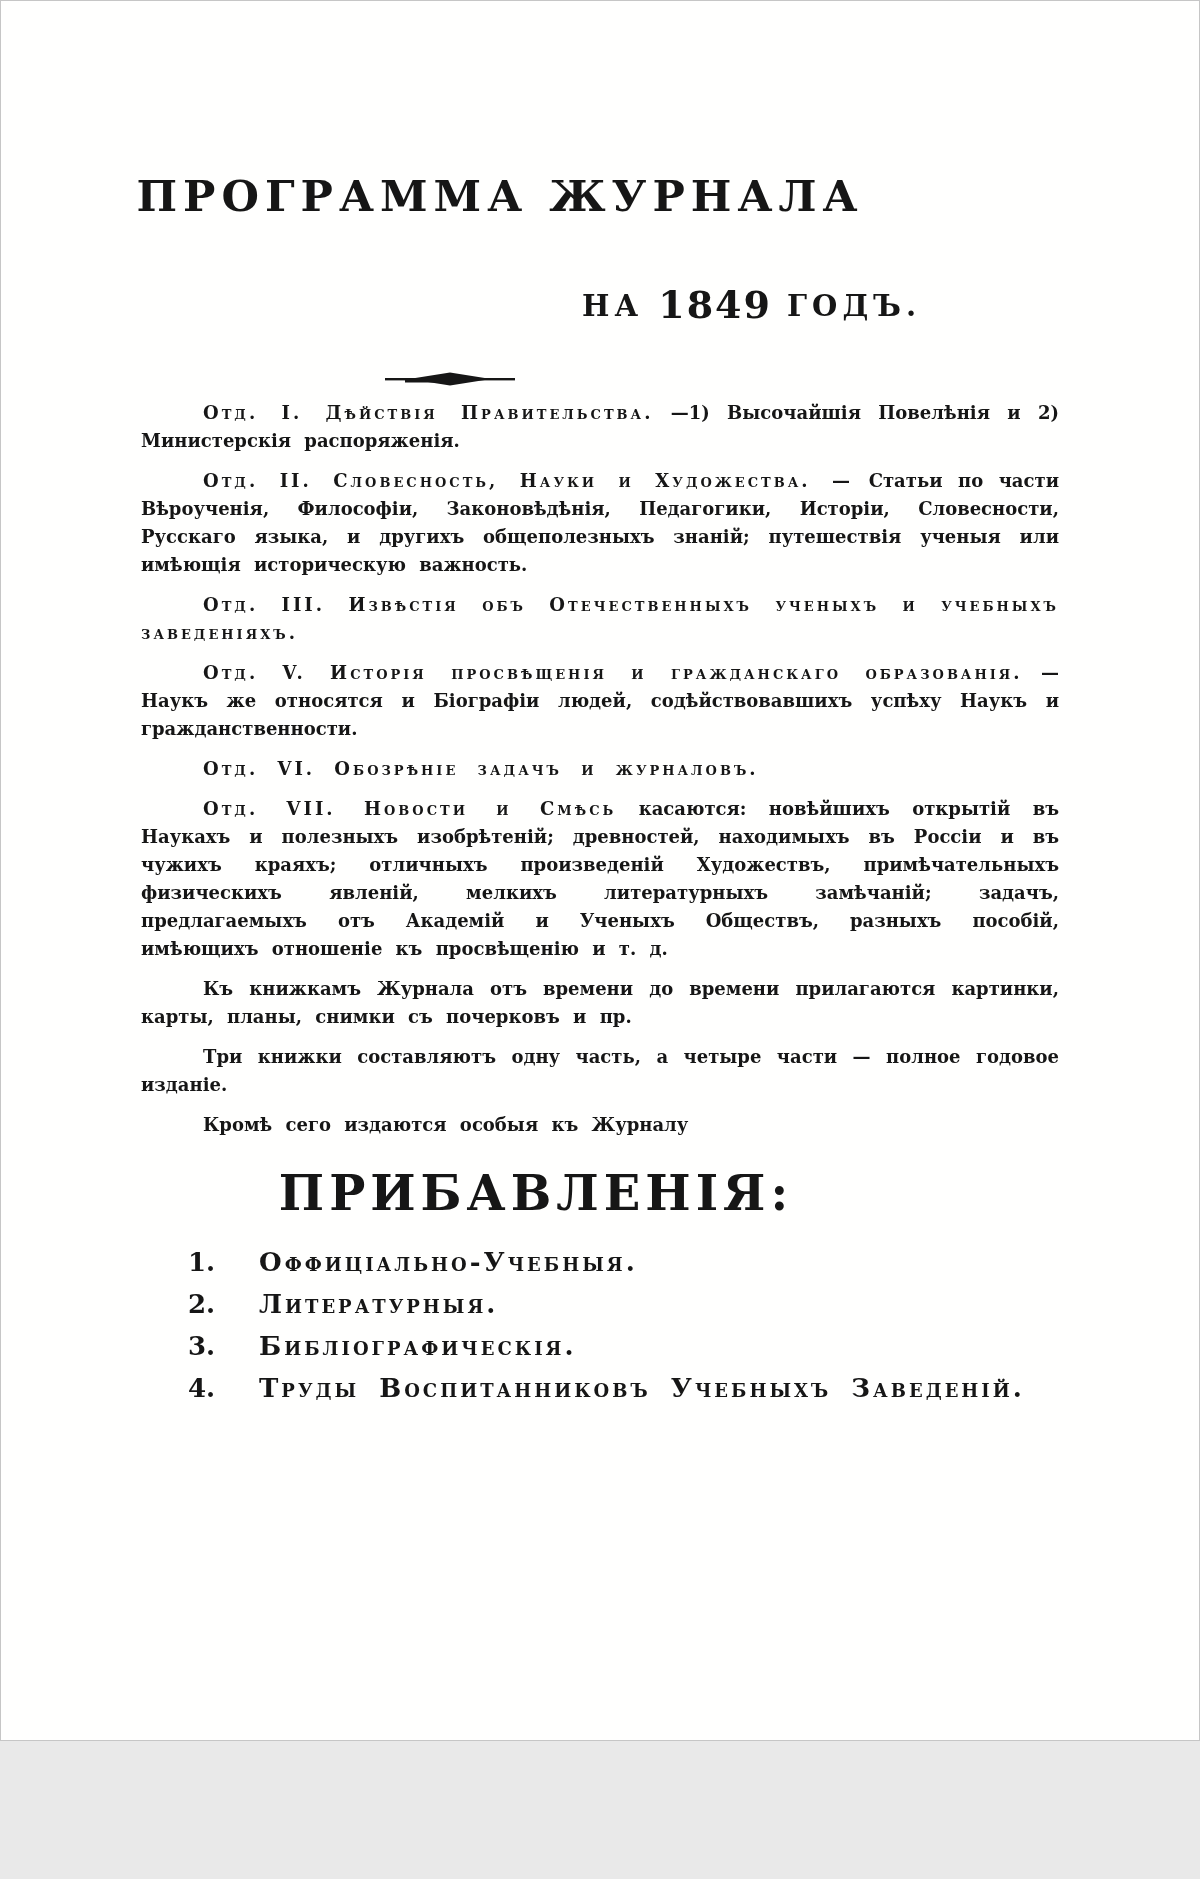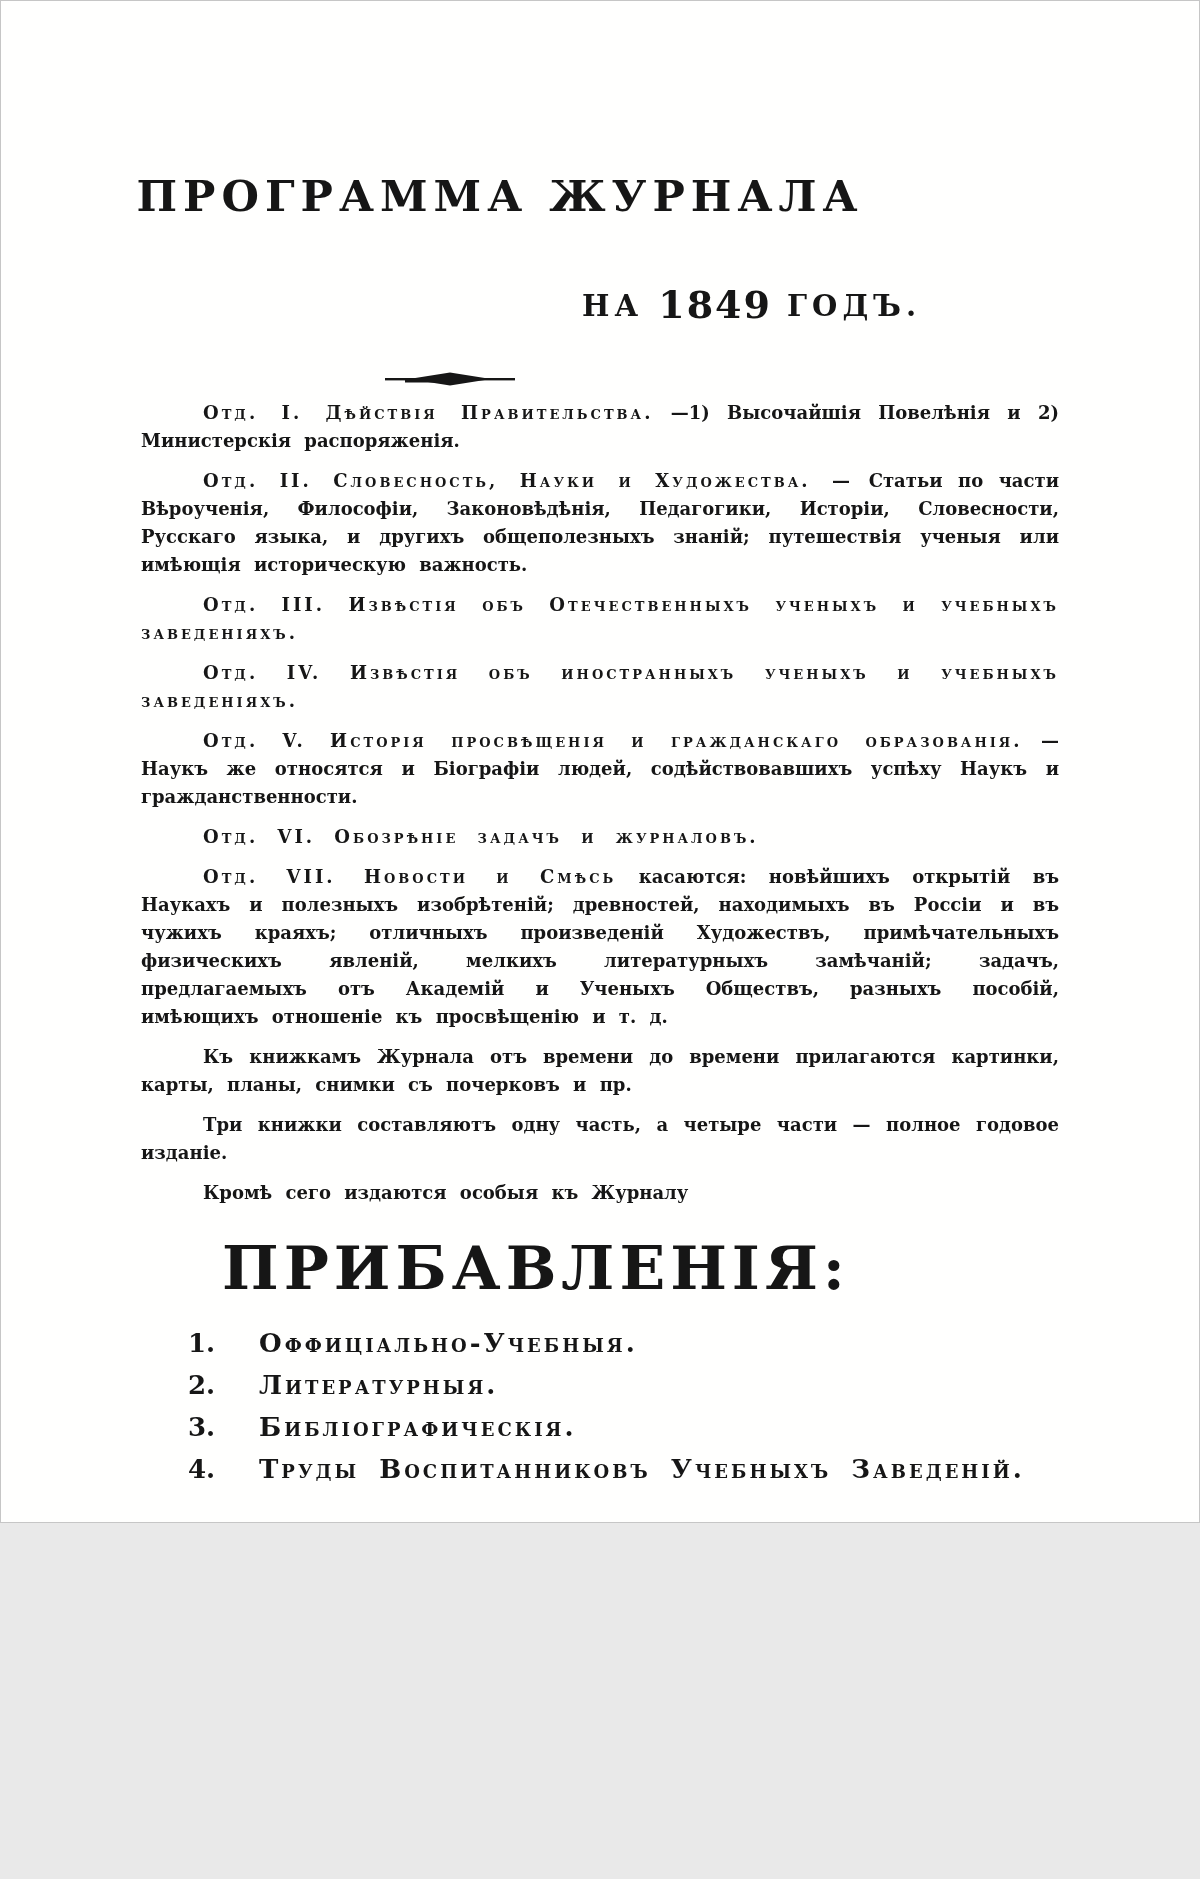--- a/index.html
+++ b/index.html
@@ -1,18 +1,18 @@
 <!DOCTYPE html>
 <html><head>
 <meta charset="utf-8">
 <style>
   html,body{margin:0;padding:0;background:#e9e9e9;}
   .page{
     position:relative;
-    width:1200px;height:1523px;
+    width:1200px;height:1741px;
     margin:0 auto;
     background:#fffffe;
     border:1px solid #c6c6c6;
     box-sizing:border-box;
     overflow:hidden;
     font-family:"DejaVu Serif", serif;
     font-weight:bold;
     color:#161616;
   }
   .content{
@@ -54,21 +54,21 @@
   }
   .sc{
     font-variant:small-caps;
     letter-spacing:3px;
     word-spacing:10px;
   }
   .appendix-heading{
     margin:28px 0 0 0;
     position:relative;left:-64px;
     text-align:center;
-    font-size:60px;
+    font-size:48px;
     letter-spacing:5px;
     line-height:1.1;
   }
   .appendix-list{
     list-style:none;
     margin:22px 0 0 0;
     padding:0 0 0 47px;
   }
   .appendix-list li{
     display:flex;
@@ -116,21 +116,20 @@
         <rect x="0" y="7" width="130" height="2.4" fill="#161616"></rect>
         <polygon points="24,8 65,1.5 106,8 65,14.5" fill="#161616"></polygon>
         <rect x="20" y="9" width="30" height="2.5" fill="#161616"></rect>
       </svg>
     </div>
 
     <div class="body-text">
       <p><span class="sc">Отд. I. Дѣйствія Правительства.</span> <span>—1) Высочайшія Повелѣнія и 2) Министерскія распоряженія.</span></p>
       <p><span class="sc">Отд. II. Словесность, Науки и Художества. —</span> <span>Статьи по части Вѣроученія, Философіи, Законовѣдѣнія, Педагогики, Исторіи, Словесности, Русскаго языка, и другихъ общеполезныхъ знаній; путешествія ученыя или имѣющія историческую важность.</span></p>
       <p><span class="sc">Отд. III. Извѣстія объ Отечественныхъ ученыхъ и учебныхъ заведеніяхъ.</span> <span></span></p>
-      <p><span class="sc">Отд. IV. Извѣстія объ иностранныхъ ученыхъ и учебныхъ заведеніяхъ.</span> <span></span></p>
       <p><span class="sc">Отд. V. Исторія просвѣщенія и гражданскаго образованія.</span> <span>— Наукъ же относятся и Біографіи людей, содѣйствовавшихъ успѣху Наукъ и гражданственности.</span></p>
       <p><span class="sc">Отд. VI. Обозрѣніе задачъ и журналовъ.</span> <span></span></p>
       <p><span class="sc">Отд. VII. Новости и Смѣсь</span> <span>касаются: новѣйшихъ открытій въ Наукахъ и полезныхъ изобрѣтеній; древностей, находимыхъ въ Россіи и въ чужихъ краяхъ; отличныхъ произведеній Художествъ, примѣчательныхъ физическихъ явленій, мелкихъ литературныхъ замѣчаній; задачъ, предлагаемыхъ отъ Академій и Ученыхъ Обществъ, разныхъ пособій, имѣющихъ отношеніе къ просвѣщенію и т. д.</span></p>
       <p><span class="sc"></span> <span>Къ книжкамъ Журнала отъ времени до времени прилагаются картинки, карты, планы, снимки съ почерковъ и пр.</span></p>
       <p><span class="sc"></span> <span>Три книжки составляютъ одну часть, а четыре части — полное годовое изданіе.</span></p>
       <p><span class="sc"></span> <span>Кромѣ сего издаются особыя къ Журналу</span></p>
     </div>
 
     <h2 class="appendix-heading">ПРИБАВЛЕНІЯ:</h2>
 

